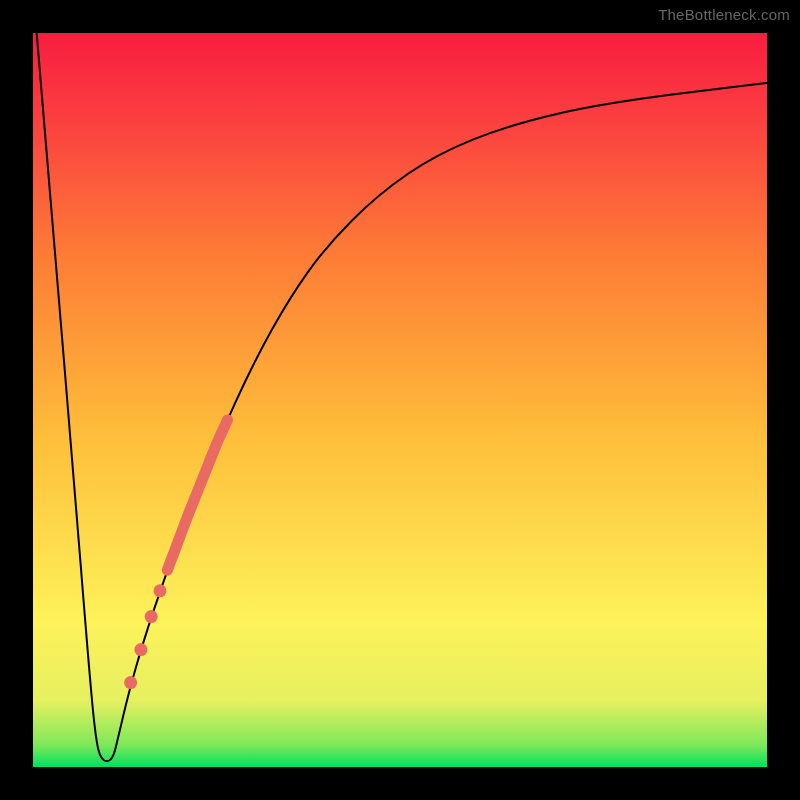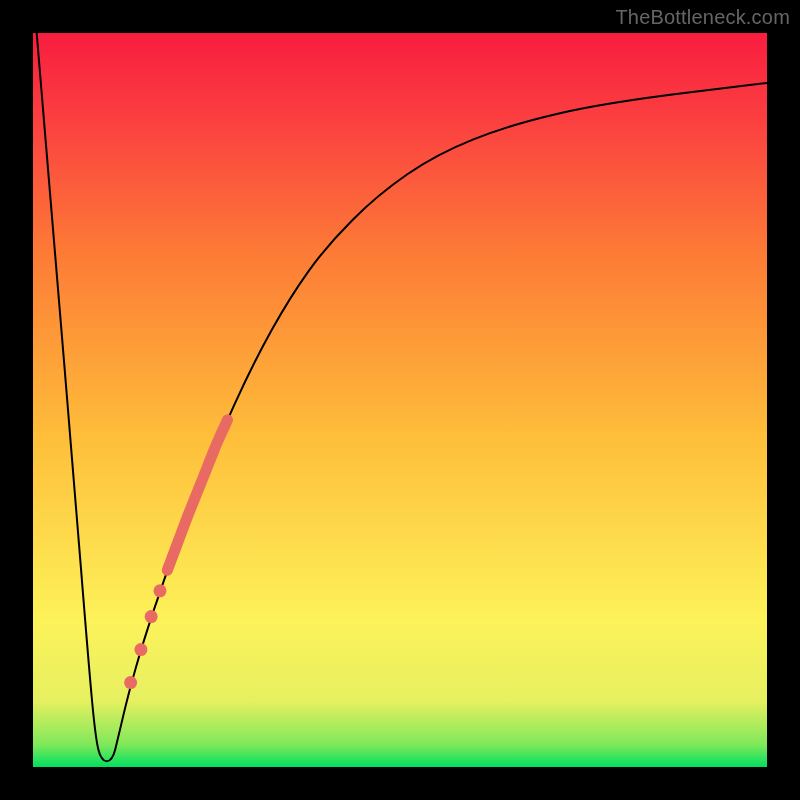--- a/index.html
+++ b/index.html
@@ -14,21 +14,21 @@
     position:absolute;
     left:33px; top:33px;
     width:734px; height:734px;
     overflow:hidden;
   }
   .plot svg { display:block; }
   .watermark {
     position:absolute;
     top:6px; right:10px;
     color:#666; 
-    font-size:20px;
+    font-size:15px;
     font-weight:400;
     letter-spacing:0.2px;
     z-index:5;
   }
 </style>
 </head>
 <body>
 
 <div class="frame">
   <div class="watermark">TheBottleneck.com</div>

